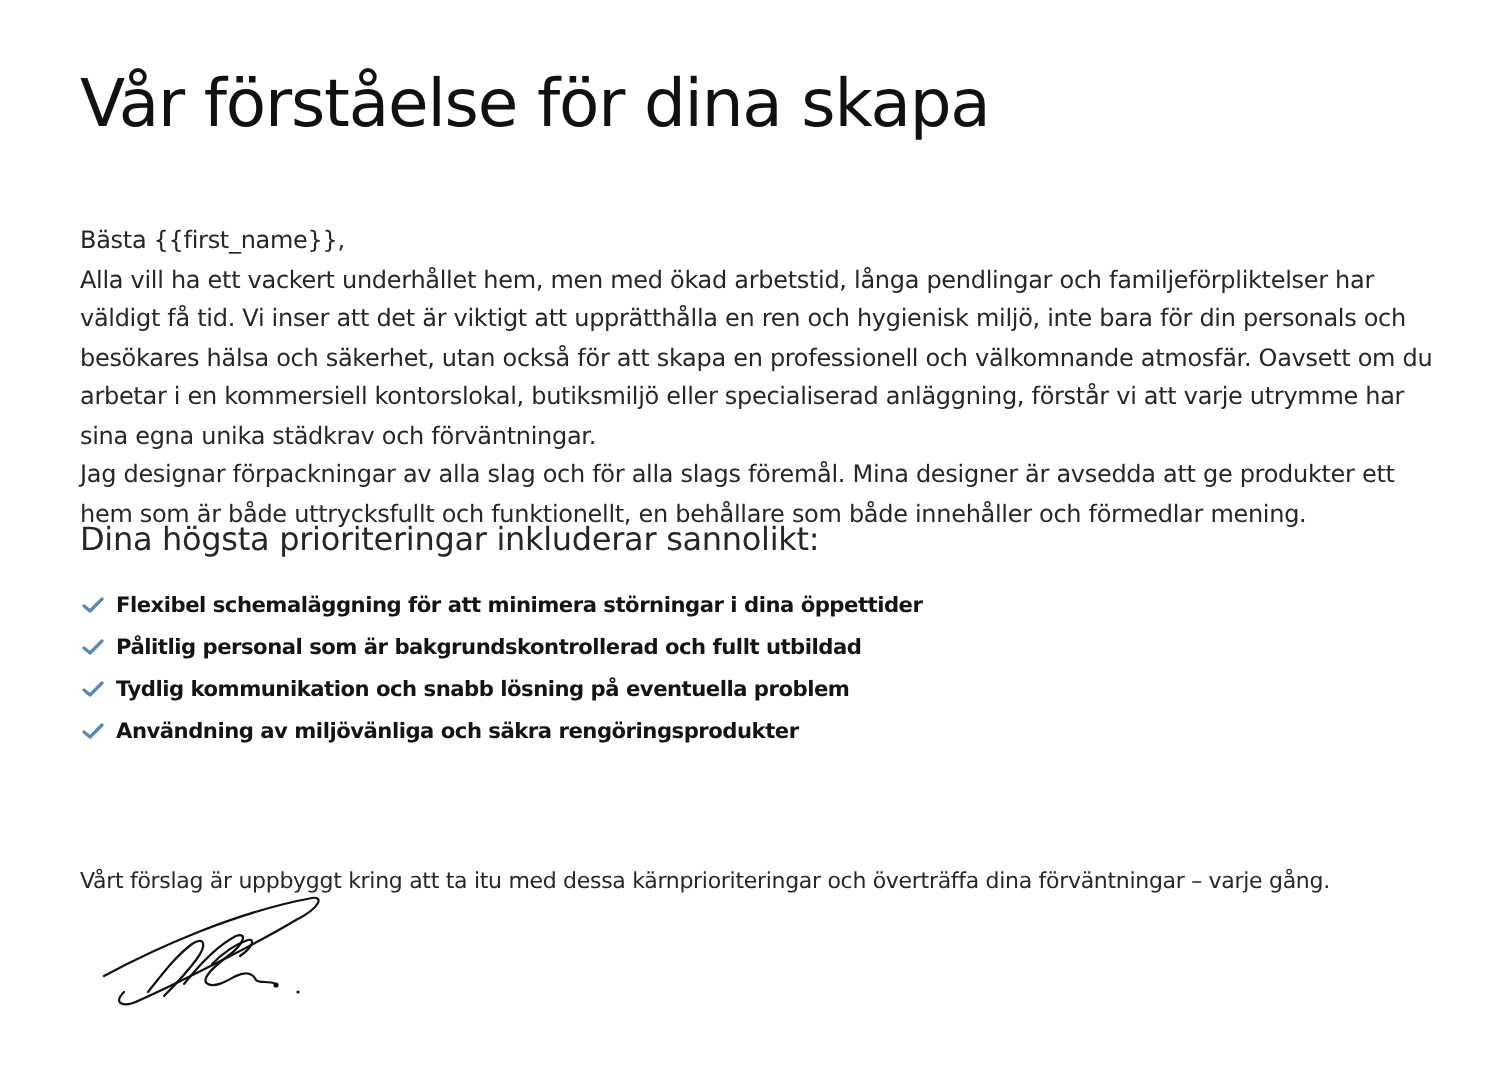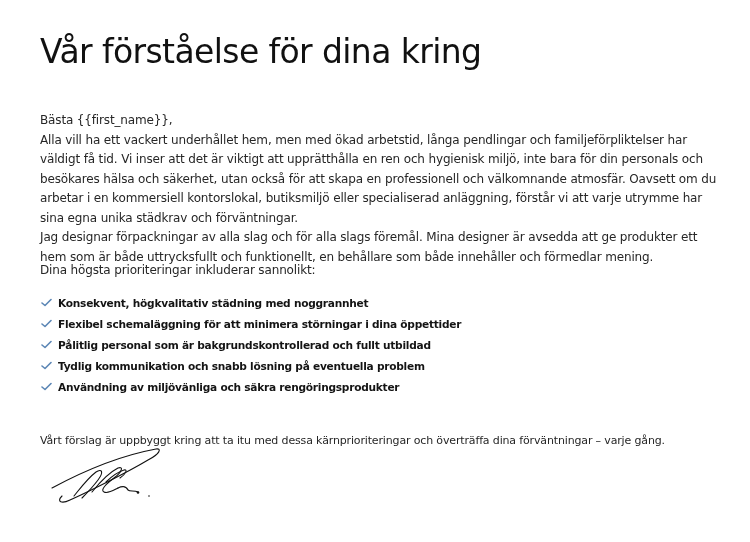--- a/index.html
+++ b/index.html
@@ -39,21 +39,21 @@
       font-size: 12px;
       line-height: 19.5px;
       letter-spacing: -0.15px;
       color: #262626;
     }
     .body-text p { margin: 0; }
     .intro {
       position: absolute;
       top: 261px;
       left: 0;
-      font-size: 12px;
+      font-size: 16px;
       line-height: 18px;
       letter-spacing: -0.15px;
       color: #262626;
     }
     .priorities {
       position: absolute;
       top: 292px;
       left: 0;
       list-style: none;
     }
@@ -91,39 +91,31 @@
       left: 48px;
       top: 446px;
       width: 115px;
       height: 62px;
     }
   </style>
 </head>
 <body>
 
 <div class="page">
-  <h1 class="title">Vår förståelse för dina kring</h1>
+  <h1 class="title">Vår förståelse för dina skapa</h1>
 
   <div class="body-text">
     <p>Bästa {{first_name}},</p>
     <p>Alla vill ha ett vackert underhållet hem, men med ökad arbetstid, långa pendlingar och familjeförpliktelser har väldigt få tid. Vi inser att det är viktigt att upprätthålla en ren och hygienisk miljö, inte bara för din personals och besökares hälsa och säkerhet, utan också för att skapa en professionell och välkomnande atmosfär. Oavsett om du arbetar i en kommersiell kontorslokal, butiksmiljö eller specialiserad anläggning, förstår vi att varje utrymme har sina egna unika städkrav och förväntningar.</p>
     <p>Jag designar förpackningar av alla slag och för alla slags föremål. Mina designer är avsedda att ge produkter ett hem som är både uttrycksfullt och funktionellt, en behållare som både innehåller och förmedlar mening.</p>
   </div>
 
   <p class="intro">Dina högsta prioriteringar inkluderar sannolikt:</p>
 
   <ul class="priorities">
-    <li>
-      <span class="check">
-        <svg width="11" height="9" viewBox="0 0 11 9">
-            <path d="M1 5 L4 7.5 L10 1.5" fill="none" stroke="#5b86b5" stroke-width="1.6" stroke-linecap="round" stroke-linejoin="round"></path>
-          </svg>
-      </span>
-      <span class="ptext">Konsekvent, högkvalitativ städning med noggrannhet</span>
-    </li>
     <li>
       <span class="check">
         <svg width="11" height="9" viewBox="0 0 11 9">
             <path d="M1 5 L4 7.5 L10 1.5" fill="none" stroke="#5b86b5" stroke-width="1.6" stroke-linecap="round" stroke-linejoin="round"></path>
           </svg>
       </span>
       <span class="ptext">Flexibel schemaläggning för att minimera störningar i dina öppettider</span>
     </li>
     <li>
       <span class="check">

